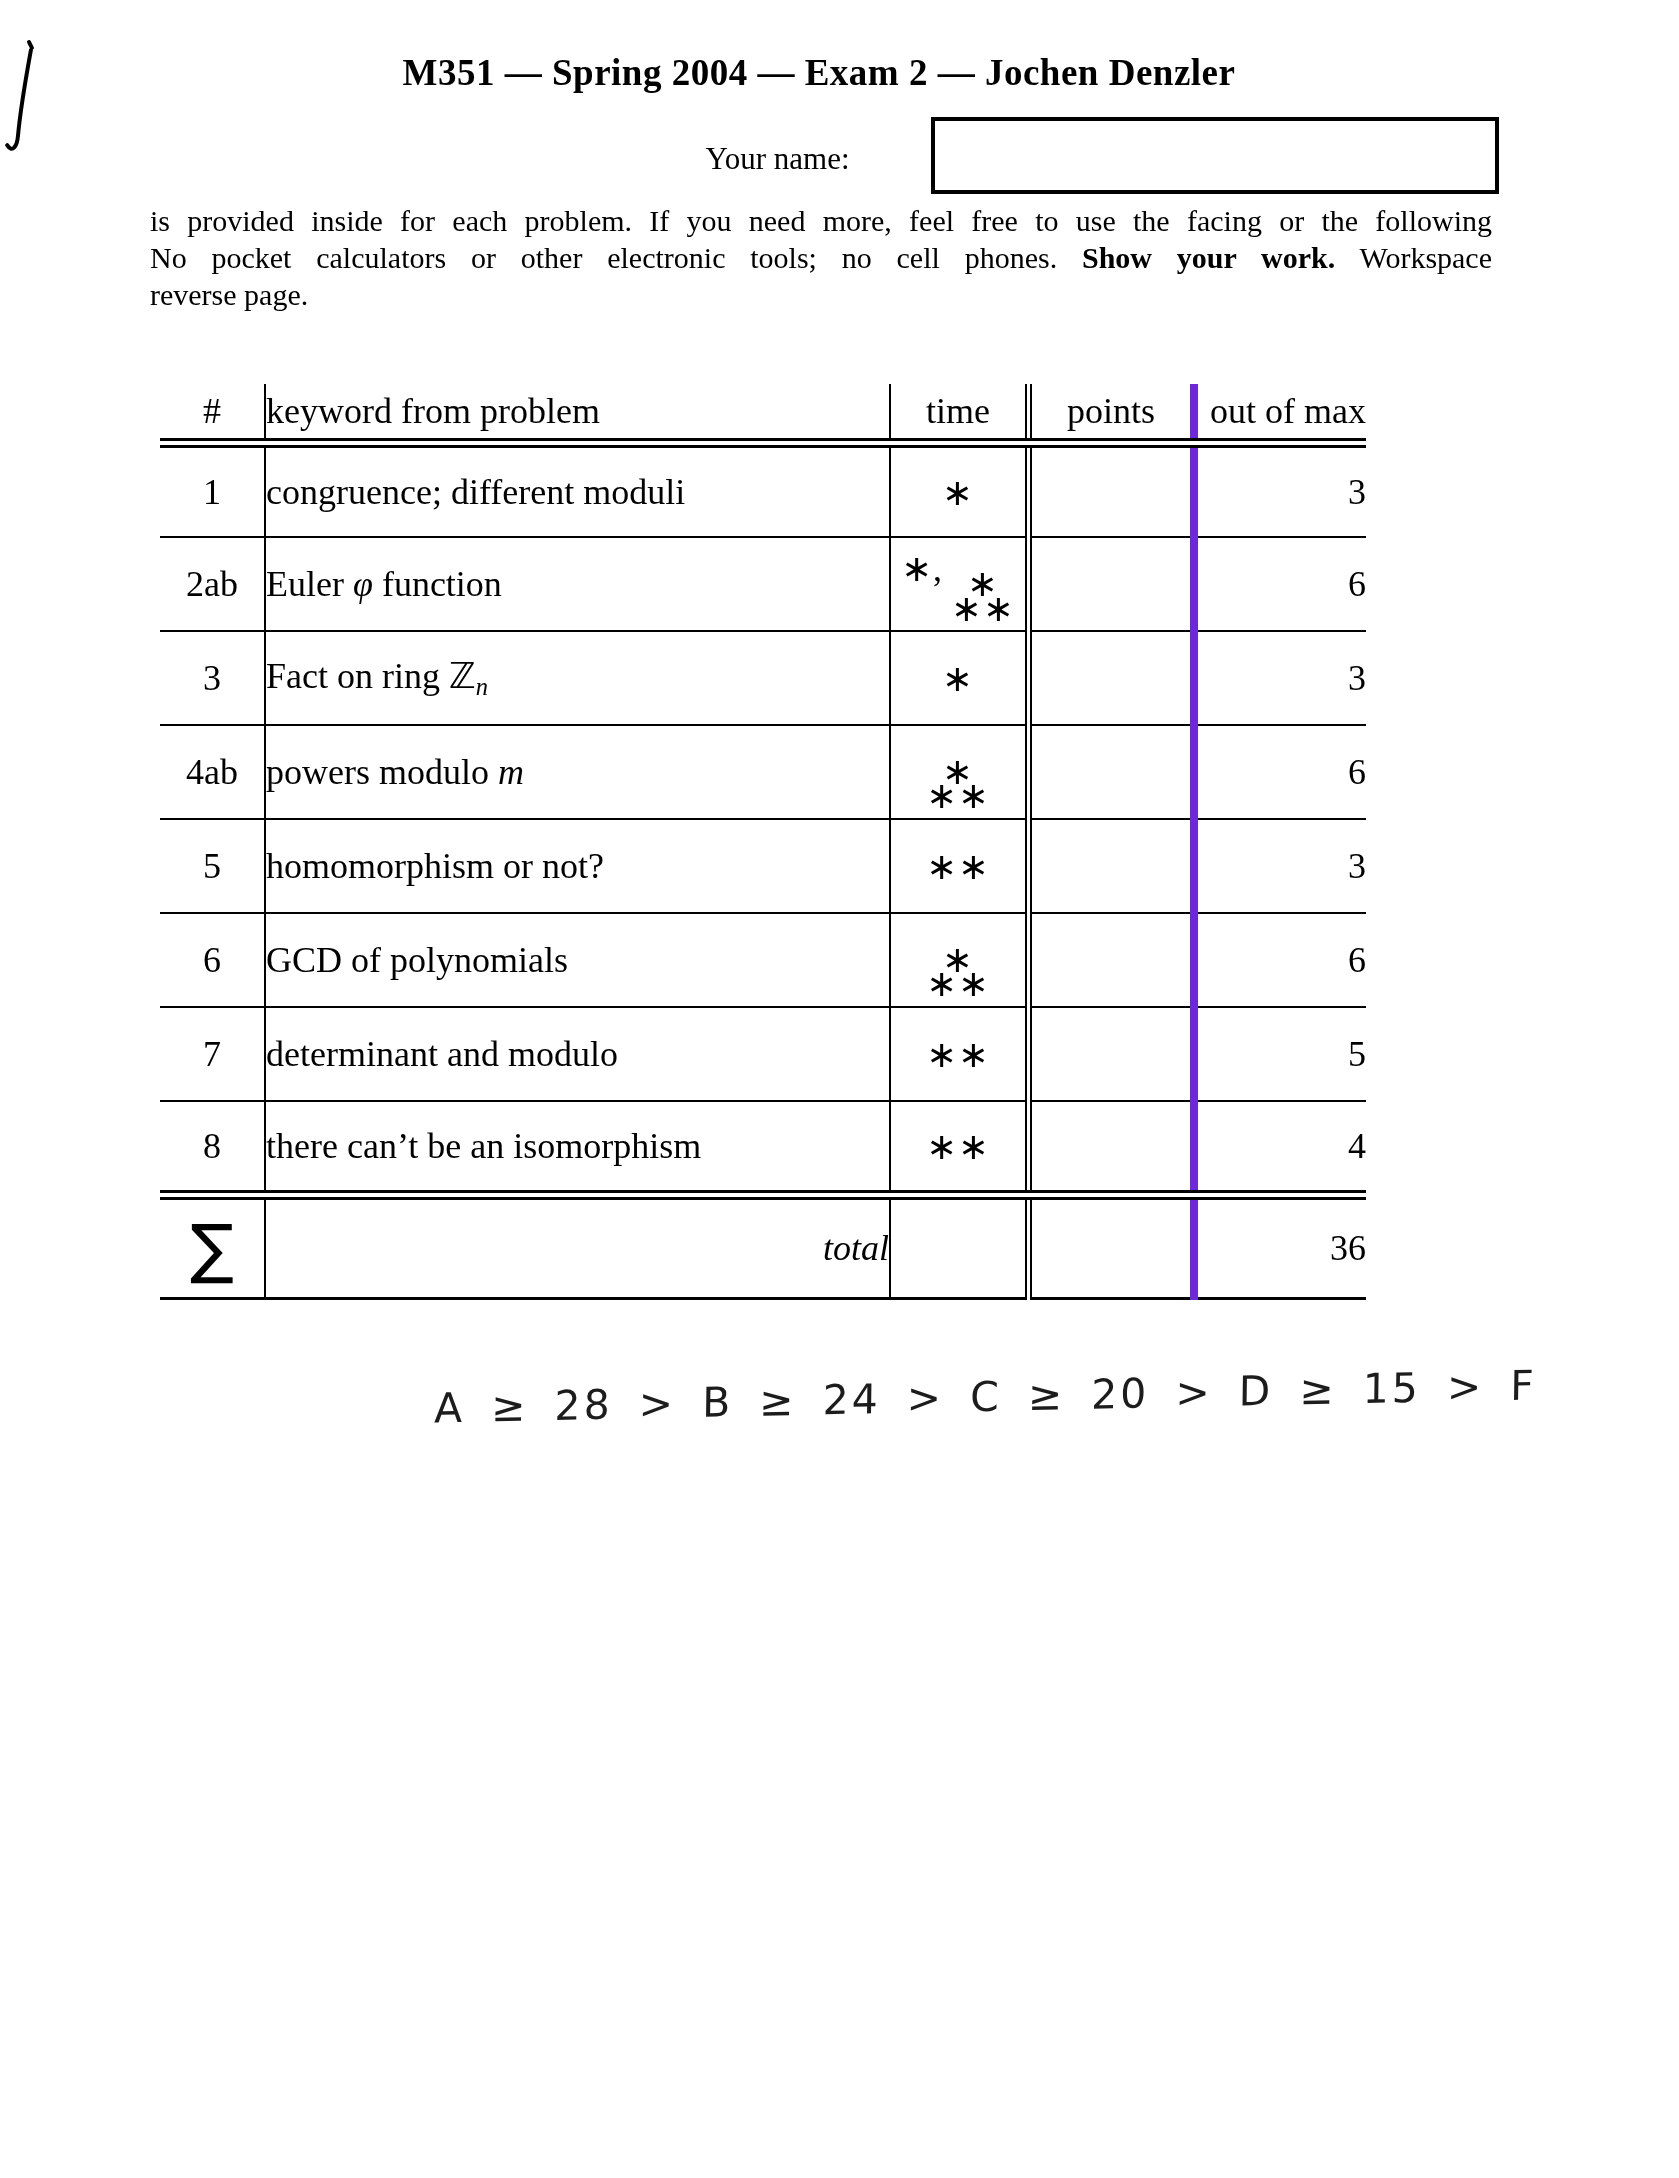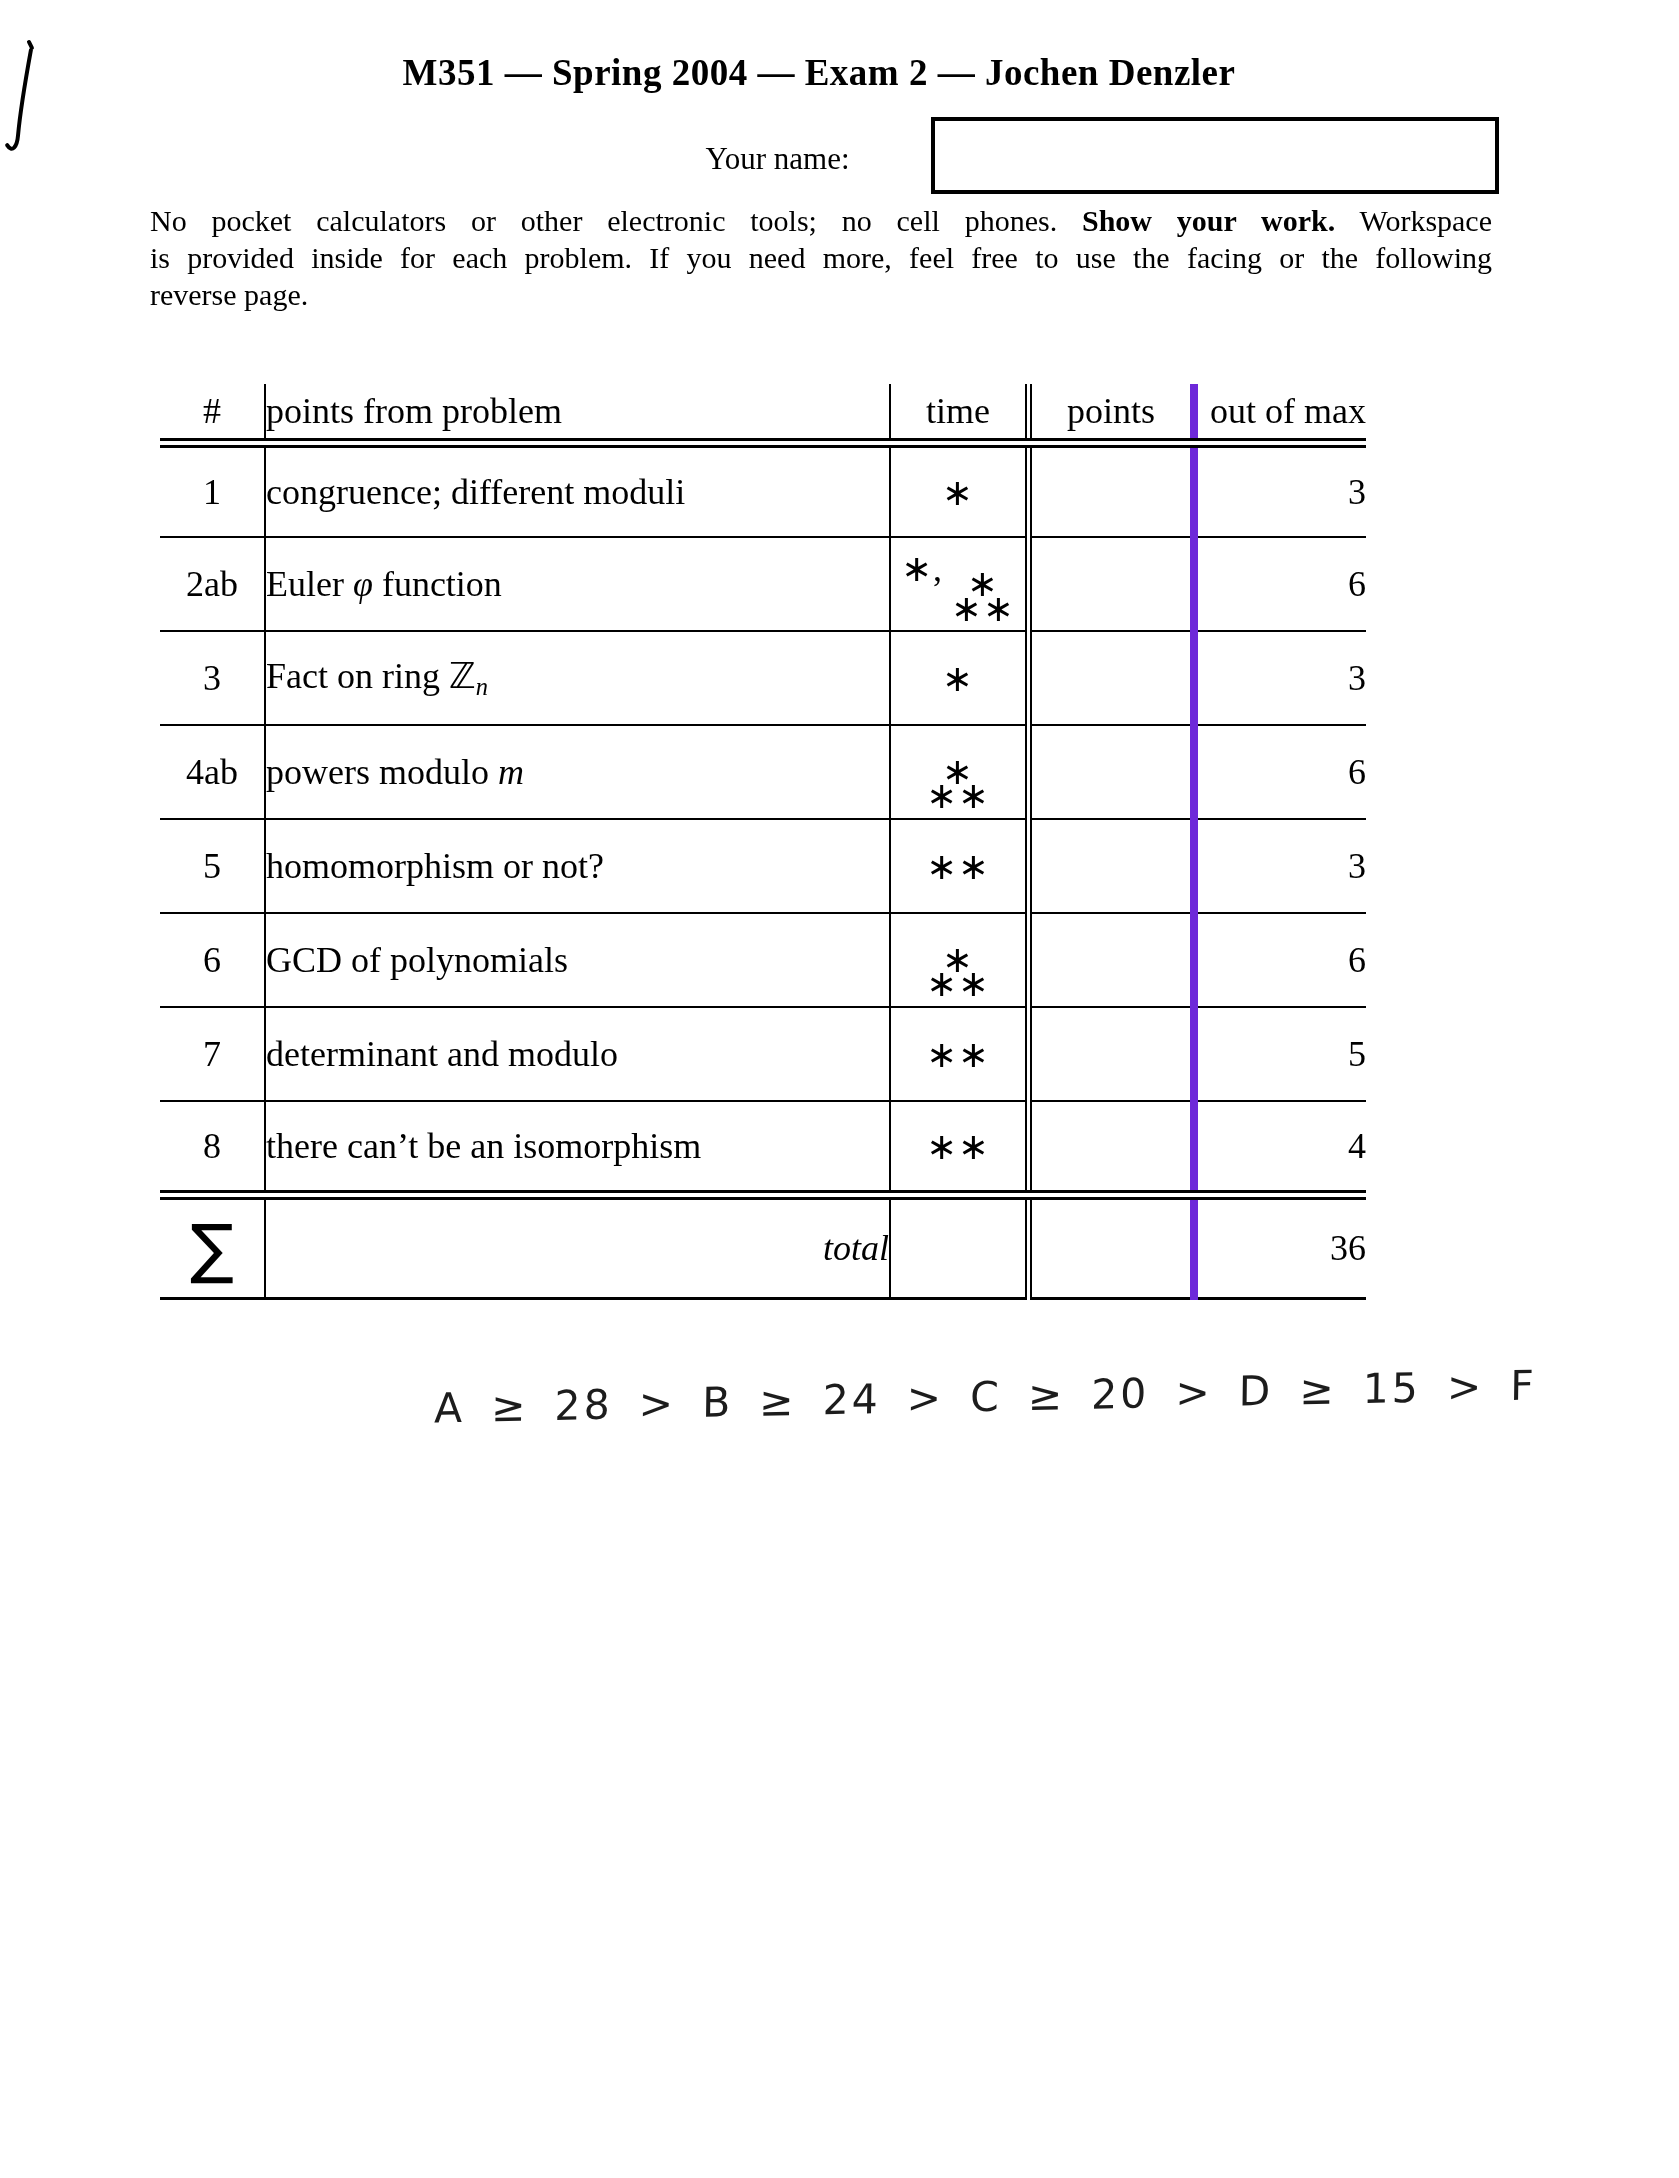--- a/index.html
+++ b/index.html
@@ -89,30 +89,30 @@
   <svg class="pen-stroke" width="44" height="125" viewBox="0 0 44 126">
     <path d="M30 10 L27 4 M29 12 C 25 34, 18 76, 16 98 C 15 110, 10 116, 5 108" fill="none" stroke="#000" stroke-width="4" stroke-linecap="round"></path>
   </svg>
 
   <div class="title">M351 — Spring 2004 — Exam 2 — Jochen Denzler</div>
 
   <div class="name-label">Your name:</div>
   <div class="name-box"></div>
 
   <div class="instructions">
+      <div class="iline just"><span>is provided inside for each problem. If you need more, feel free to use the facing or the following</span></div>
       <div class="iline just"><span>No pocket calculators or other electronic tools; no cell phones. </span><span style="font-weight: bold;">Show your work.</span><span> Workspace</span></div>
-      <div class="iline just"><span>is provided inside for each problem. If you need more, feel free to use the facing or the following</span></div>
       <div class="iline"><span>reverse page.</span></div>
     </div>
 
   <table class="tbl">
     <thead>
       <tr>
         <th class="c-num">#</th>
-        <th class="c-key">points from problem</th>
+        <th class="c-key">keyword from problem</th>
         <th class="c-time">time</th>
         <th class="c-pts">points</th>
         <th class="c-max">out of max</th>
       </tr>
     </thead>
     <tbody id="rows">
         <tr>
           <td class="c-num">1</td>
           <td class="c-key"><span>congruence; different moduli</span></td>
           <td class="c-time"><span class="ast">∗</span></td>

